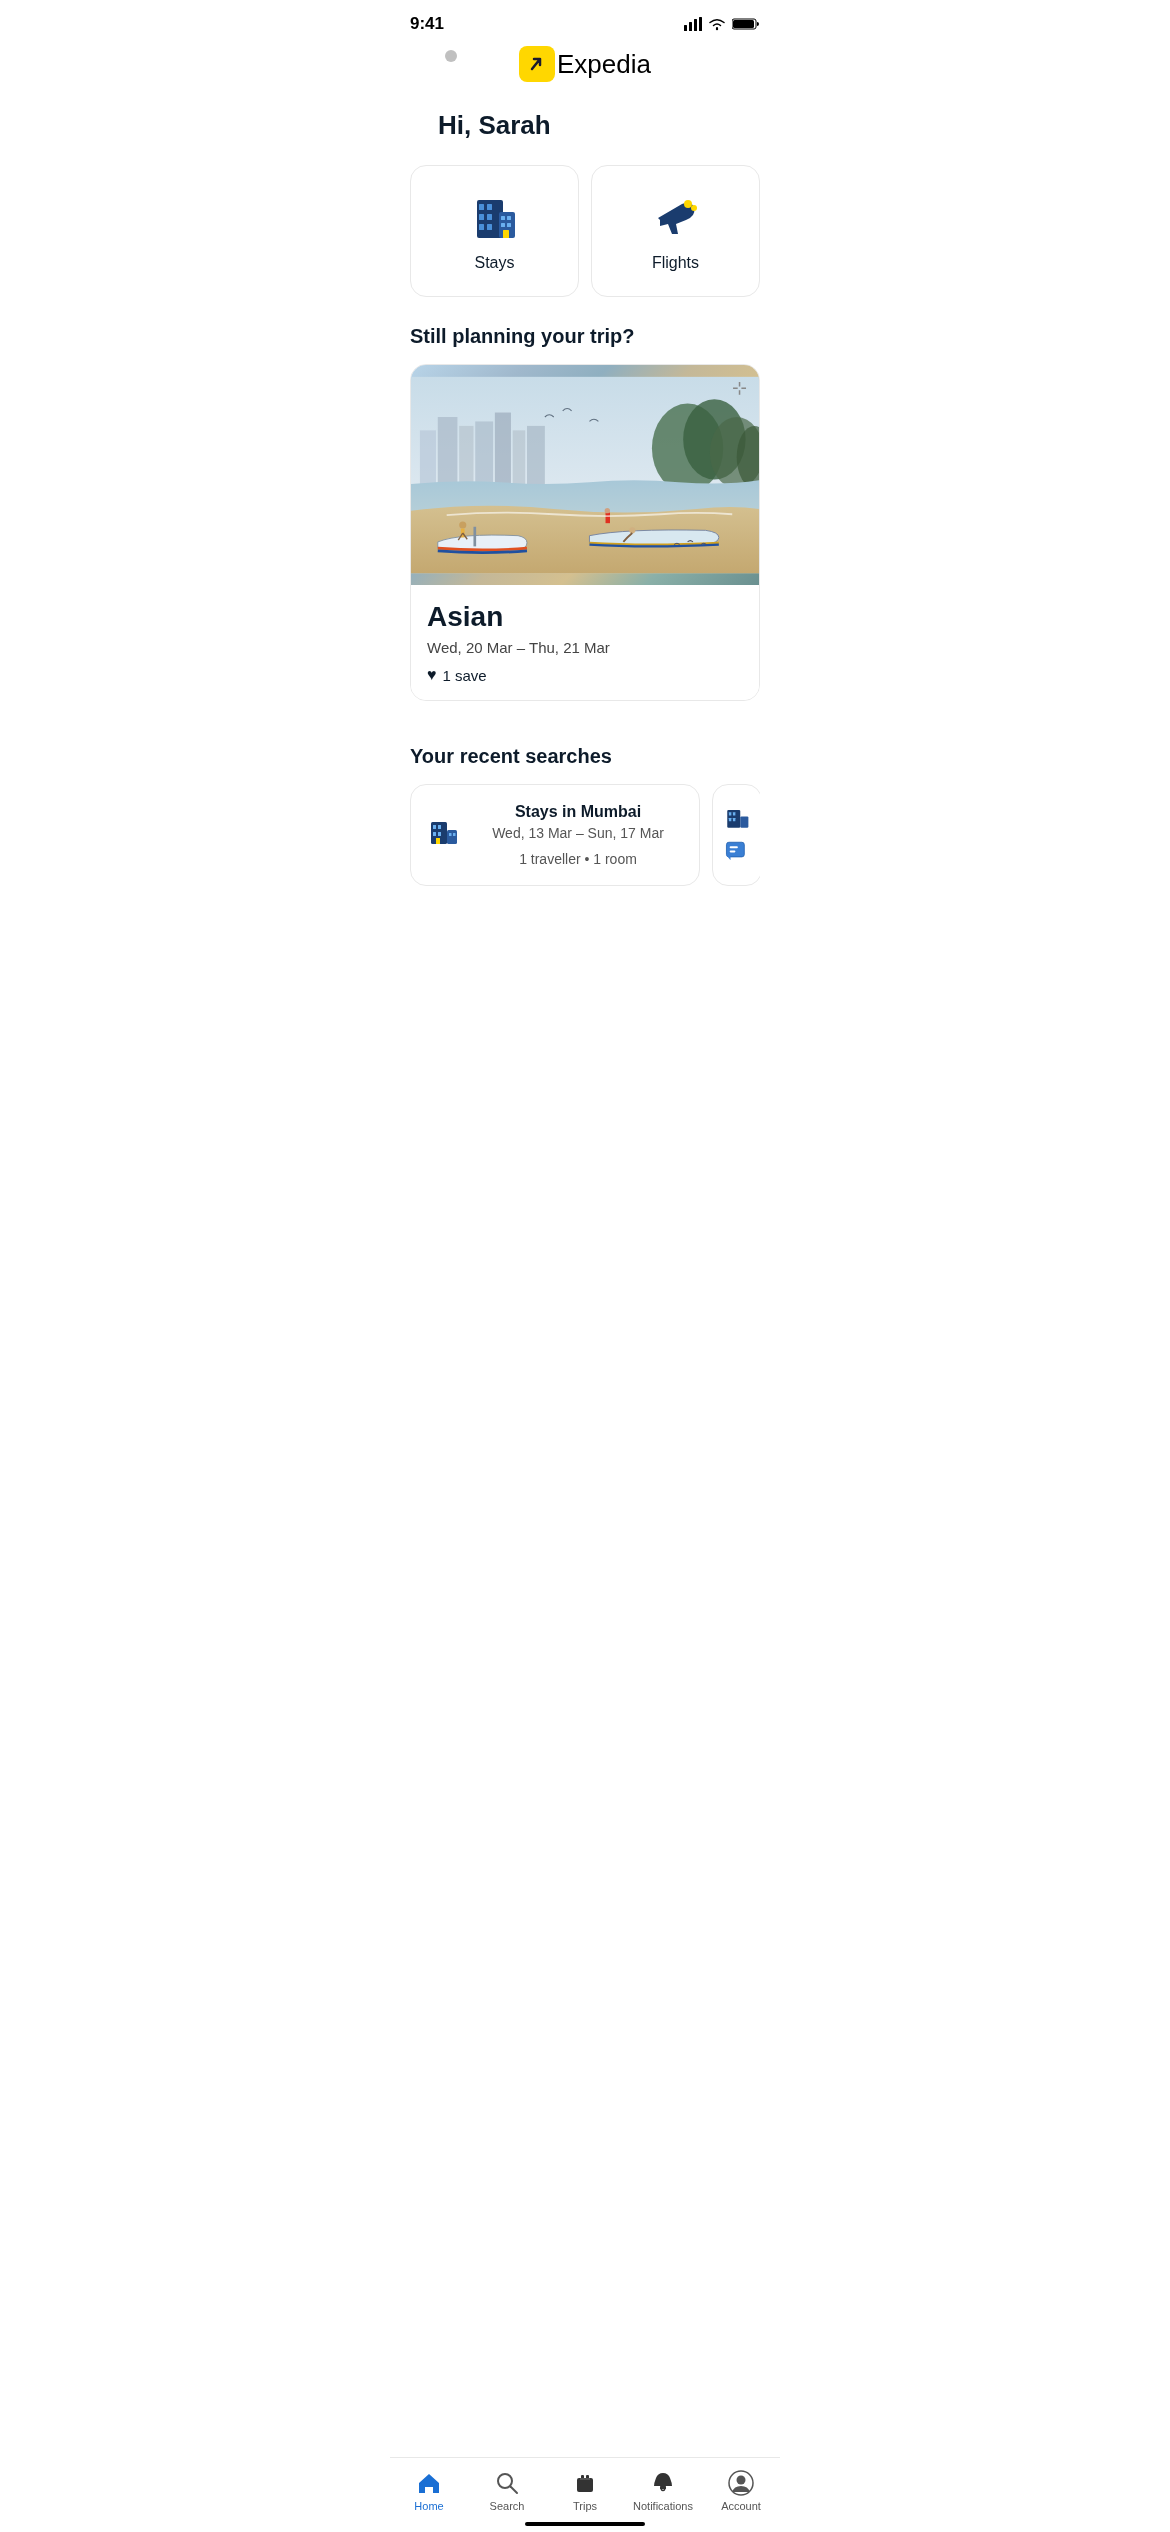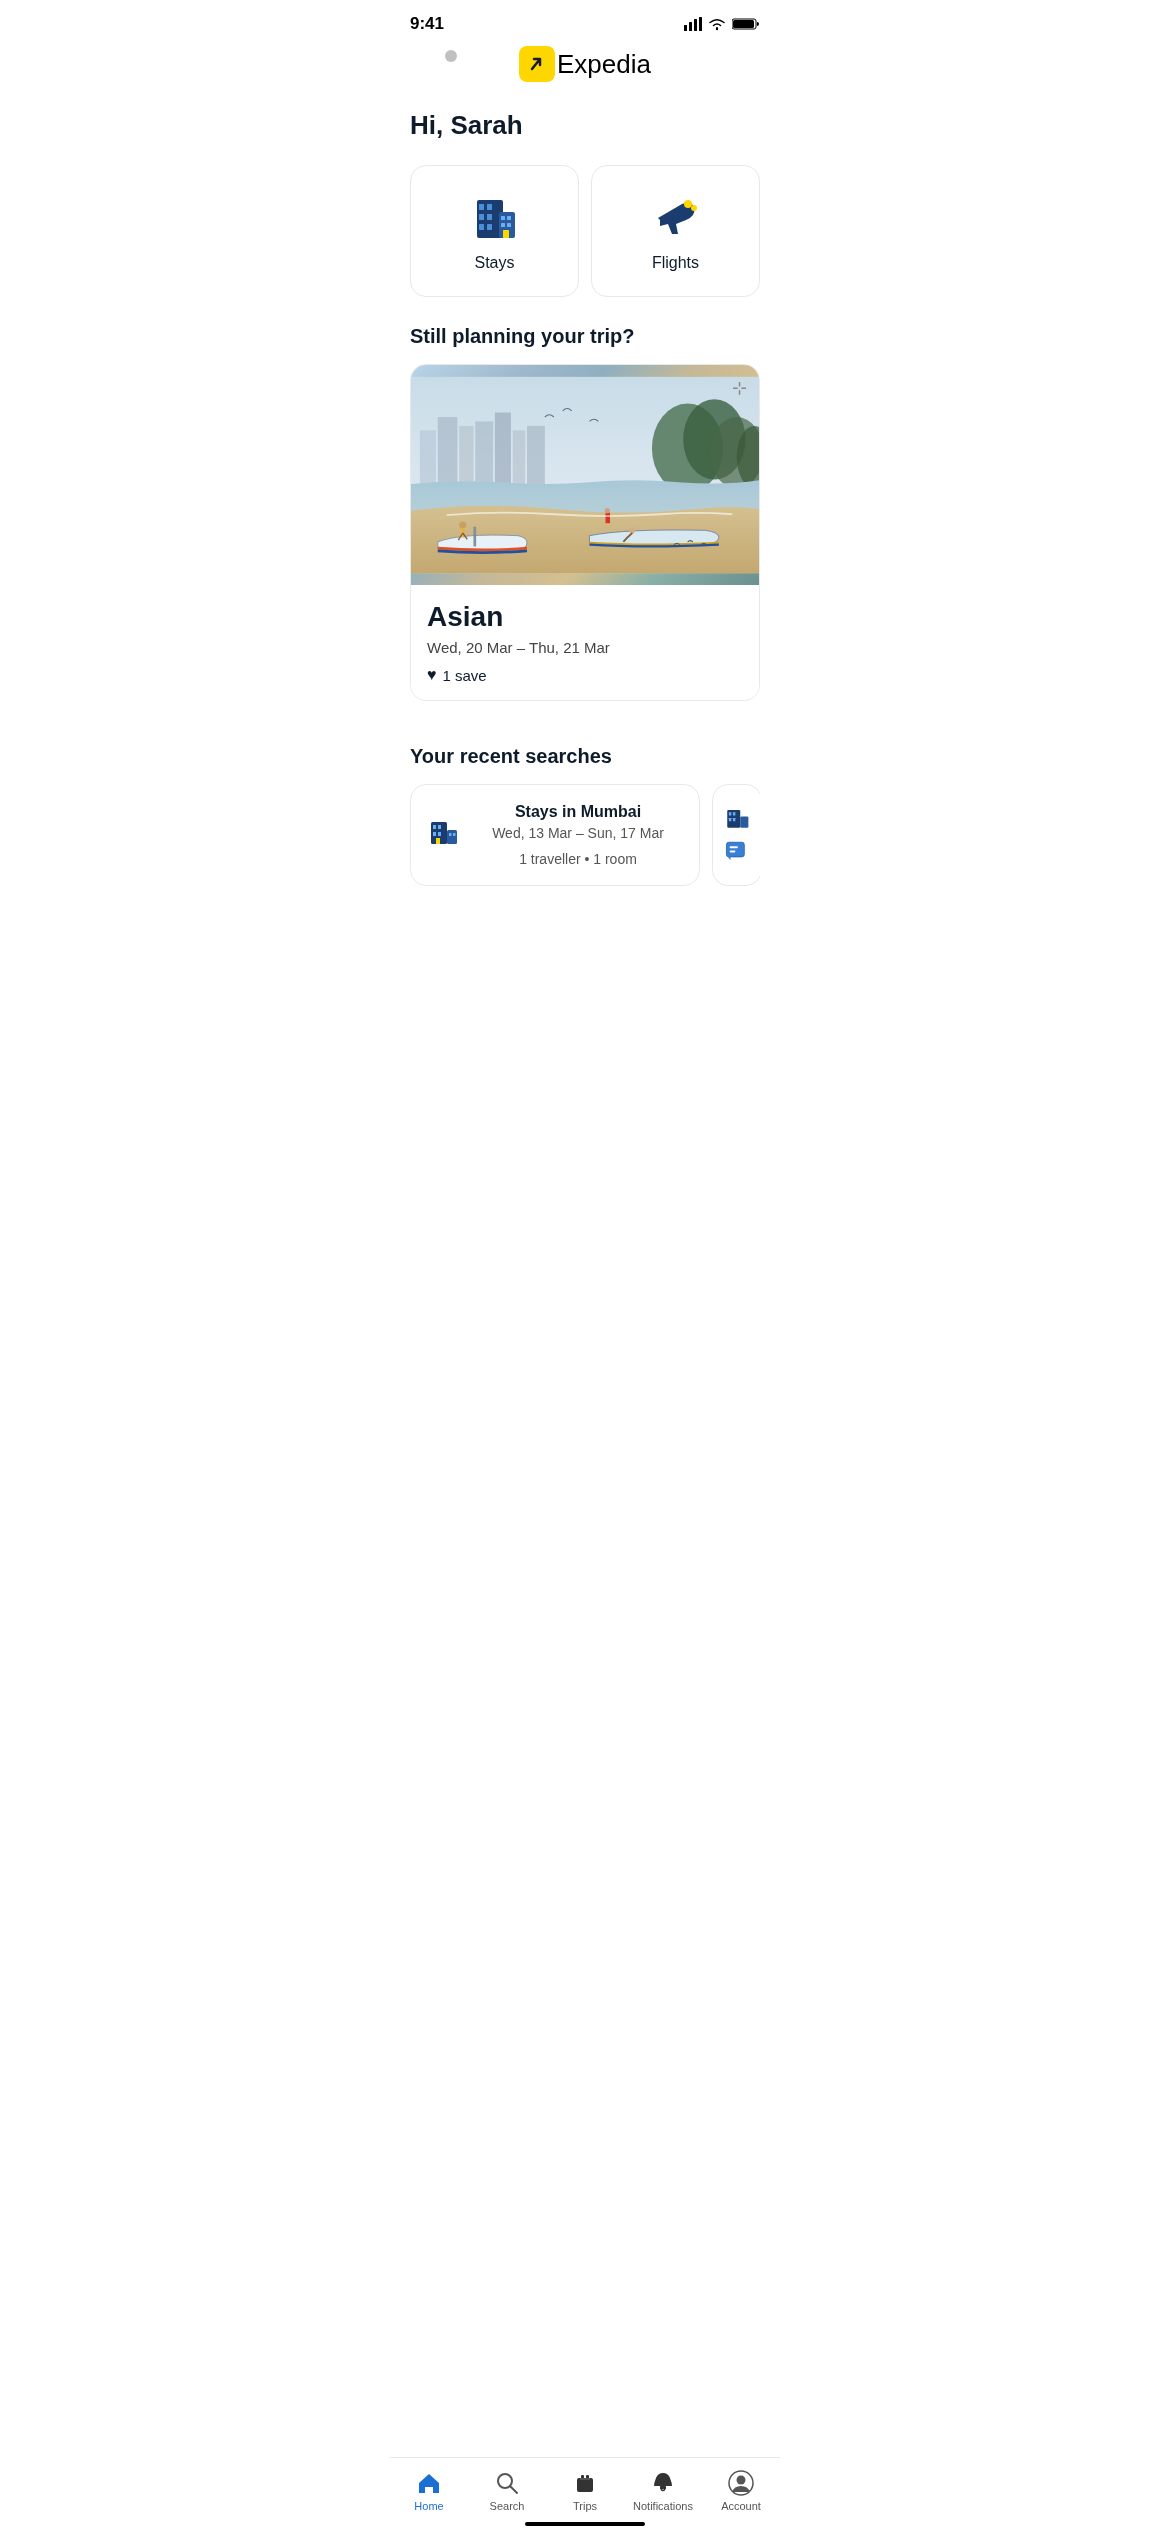--- a/index.html
+++ b/index.html
@@ -77,20 +77,21 @@
     
     .content {
       padding: 16px 20px;
       background: #fff;
     }
     .greeting {
       font-size: 26px;
       font-weight: 700;
       color: #0d1b2a;
       margin-bottom: 24px;
+      margin-left: 28px;
     }
 
     
     .service-cards {
       display: flex;
       gap: 12px;
       margin-bottom: 28px;
     }
     .service-card {
       flex: 1;

